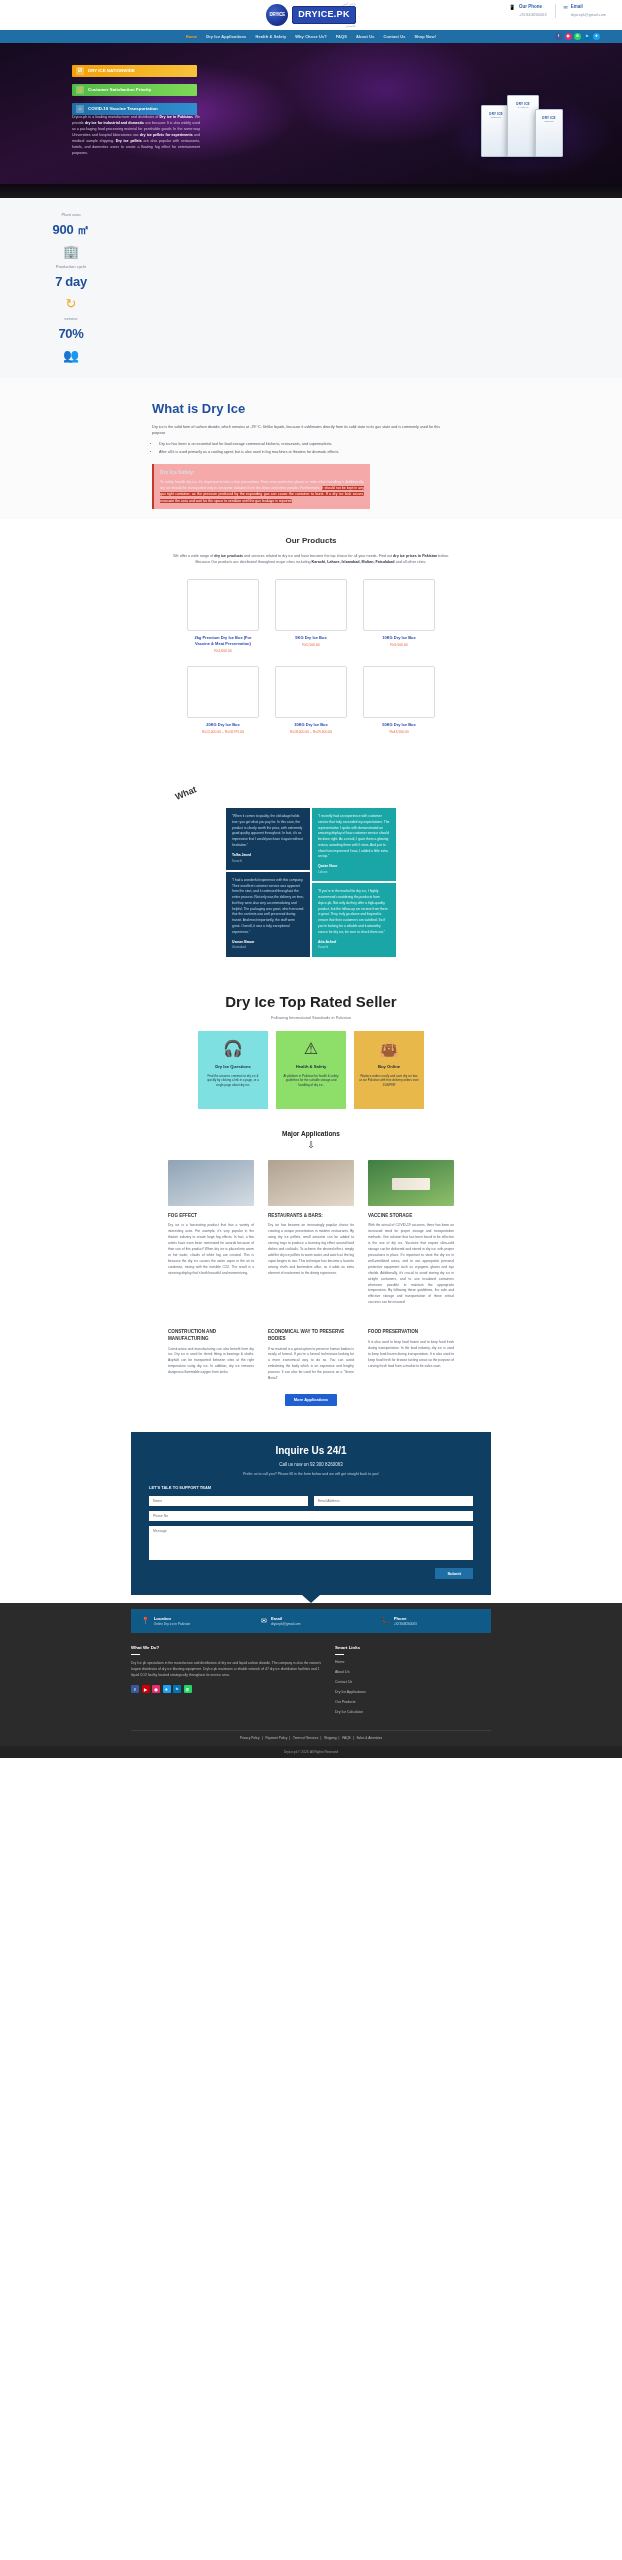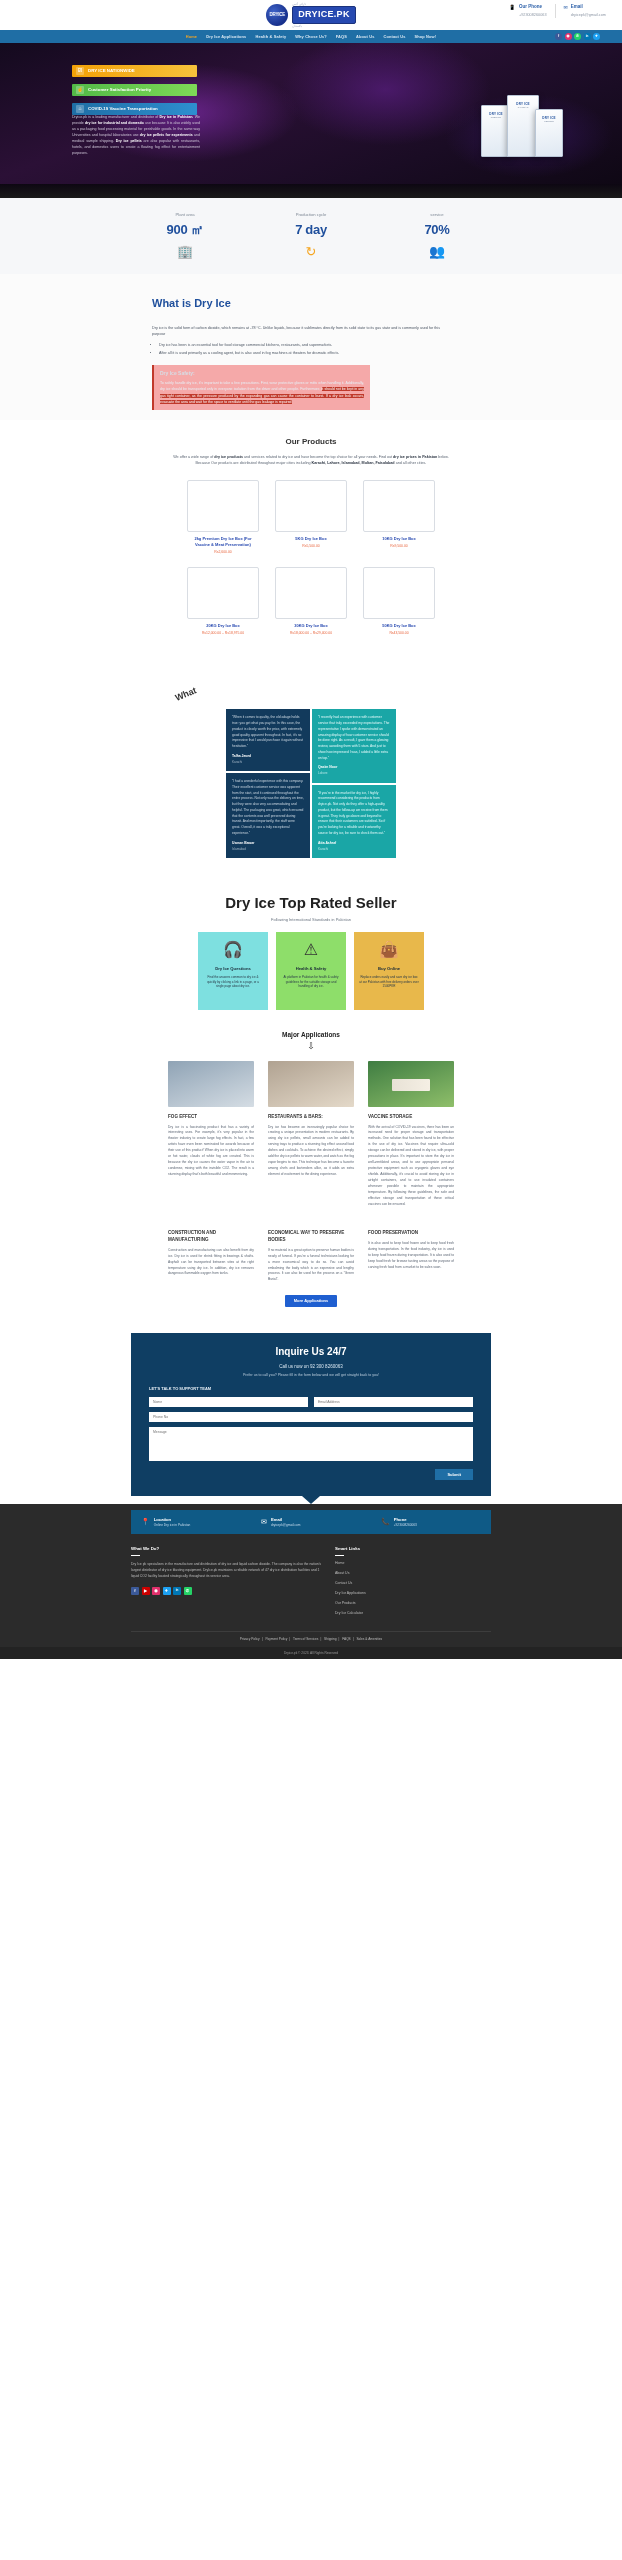--- a/index.html
+++ b/index.html
@@ -18,21 +18,21 @@
     height: 30px; background:#fff; display:flex; align-items:center;
     justify-content:center; position:relative;
   }
   .logo-wrap { display:flex; align-items:center; gap:4px; }
   .logo-badge {
     width:22px; height:22px; border-radius:50%;
     background: radial-gradient(circle at 35% 35%, #3f63c8, #17308c 70%);
     display:flex; align-items:center; justify-content:center;
     color:#fff; font-size:4.5px; font-weight:bold; letter-spacing:-.2px;
   }
-  .logo-text-box { text-align:left; }
+  .logo-text-box { text-align:right; }
   .logo-urdu { font-size:3px; color:#9aa3b8; letter-spacing:1px; }
   .logo-main {
     background:#2749b0; color:#fff; font-weight:bold; font-size:9px;
     padding:1px 5px; border-radius:2px; letter-spacing:.3px;
     border:1px solid #1b327c;
   }
   .contact-block {
     position:absolute; right:8px; top:4px; display:flex; gap:0; align-items:flex-start;
   }
   .contact-item { display:flex; gap:3px; padding:0 8px; }
@@ -98,31 +98,31 @@
     margin-top:6px; letter-spacing:.2px;
   }
   .box .sub { color:#7b8aa0; font-size:2.2px; text-align:center; }
   .box-a { left:0; top:14px; width:30px; height:52px; }
   .box-b { left:26px; top:4px; width:32px; height:62px; }
   .box-c { left:54px; top:18px; width:28px; height:48px; }
   .hero-fade { position:absolute; left:0; right:0; bottom:0; height:14px; background:linear-gradient(#0d0712,#1a1a1a); }
 
   
   .stats {
-    background:#f6f7f9; padding:14px 1px 16px; display:flex; justify-content:center; gap:16px;
+    background:#f6f7f9; padding:14px 16px 16px; display:flex; justify-content:center; gap:6px;flex-direction:column;
   }
   .stat { width:110px; text-align:center; }
   .stat .cap { font-size:4.2px; color:#7d8794; margin-bottom:3px; }
   .stat .val { font-size:13px; color:#1f4f9c; font-weight:bold; letter-spacing:-.3px; }
   .stat .ico { margin-top:5px; font-size:13px; color:#f5a623; line-height:1; }
 
   
   .whatis { padding:22px 0 10px; position:relative; background:#fbfbfb; }
   .whatis-inner { width:300px; margin:0 auto 0 152px; }
-  h2.sec-title { font-size:11px; color:#1f4f9c; font-weight:bold; margin-bottom:13px; }
+  h2.sec-title { font-size:13px; color:#1f4f9c; font-weight:bold; margin-bottom:5px; }
   .whatis p, .whatis li { font-size:3.7px; color:#4a5462; line-height:1.75; }
   .whatis ul { margin:4px 0 0 7px; }
   .whatis li { margin-bottom:2px; }
   .safety {
     margin-top:8px; width:218px; background:#f5a9a9; border-left:2px solid #c0392b;
     padding:5px 6px;
   }
   .safety h3 { font-size:5px; color:#d7dde5; font-weight:bold; margin-bottom:3px; }
   .safety p { font-size:3.5px; color:#e8eef5; line-height:1.8; text-align:justify; }
   .safety .hl { background:#c0392b; color:#fff; }
@@ -488,21 +488,21 @@
       </div>
       <div class="appcol">
         <h3>FOOD PRESERVATION</h3>
         <p>It is also used to keep food frozen and to keep food fresh during transportation. In the food industry, dry ice is used to keep food frozen during transportation. It is also used to keep food fresh for browse tasting areas so the purpose of carving fresh food from a market to be sales soon.</p>
       </div>
     </div>
     <div class="more-btn">More Applications</div>
   </div>
 
   <div class="inquire">
-    <h2>Inquire Us 24/7</h2>
+    <h2>Inquire Us 24/1</h2>
     <div class="call">Call us now on 92 300 8260063</div>
     <div class="prefer">Prefer us to call you? Please fill in the form below and we will get straight back to you!</div>
     <div class="lead">LET'S TALK TO SUPPORT TEAM</div>
     <div class="frow">
       <input class="finput" placeholder="Name" style="">
       <input class="finput" placeholder="Email Address" style="">
     </div>
     <div class="frow">
       <input class="finput" placeholder="Phone No" style="">
     </div>

